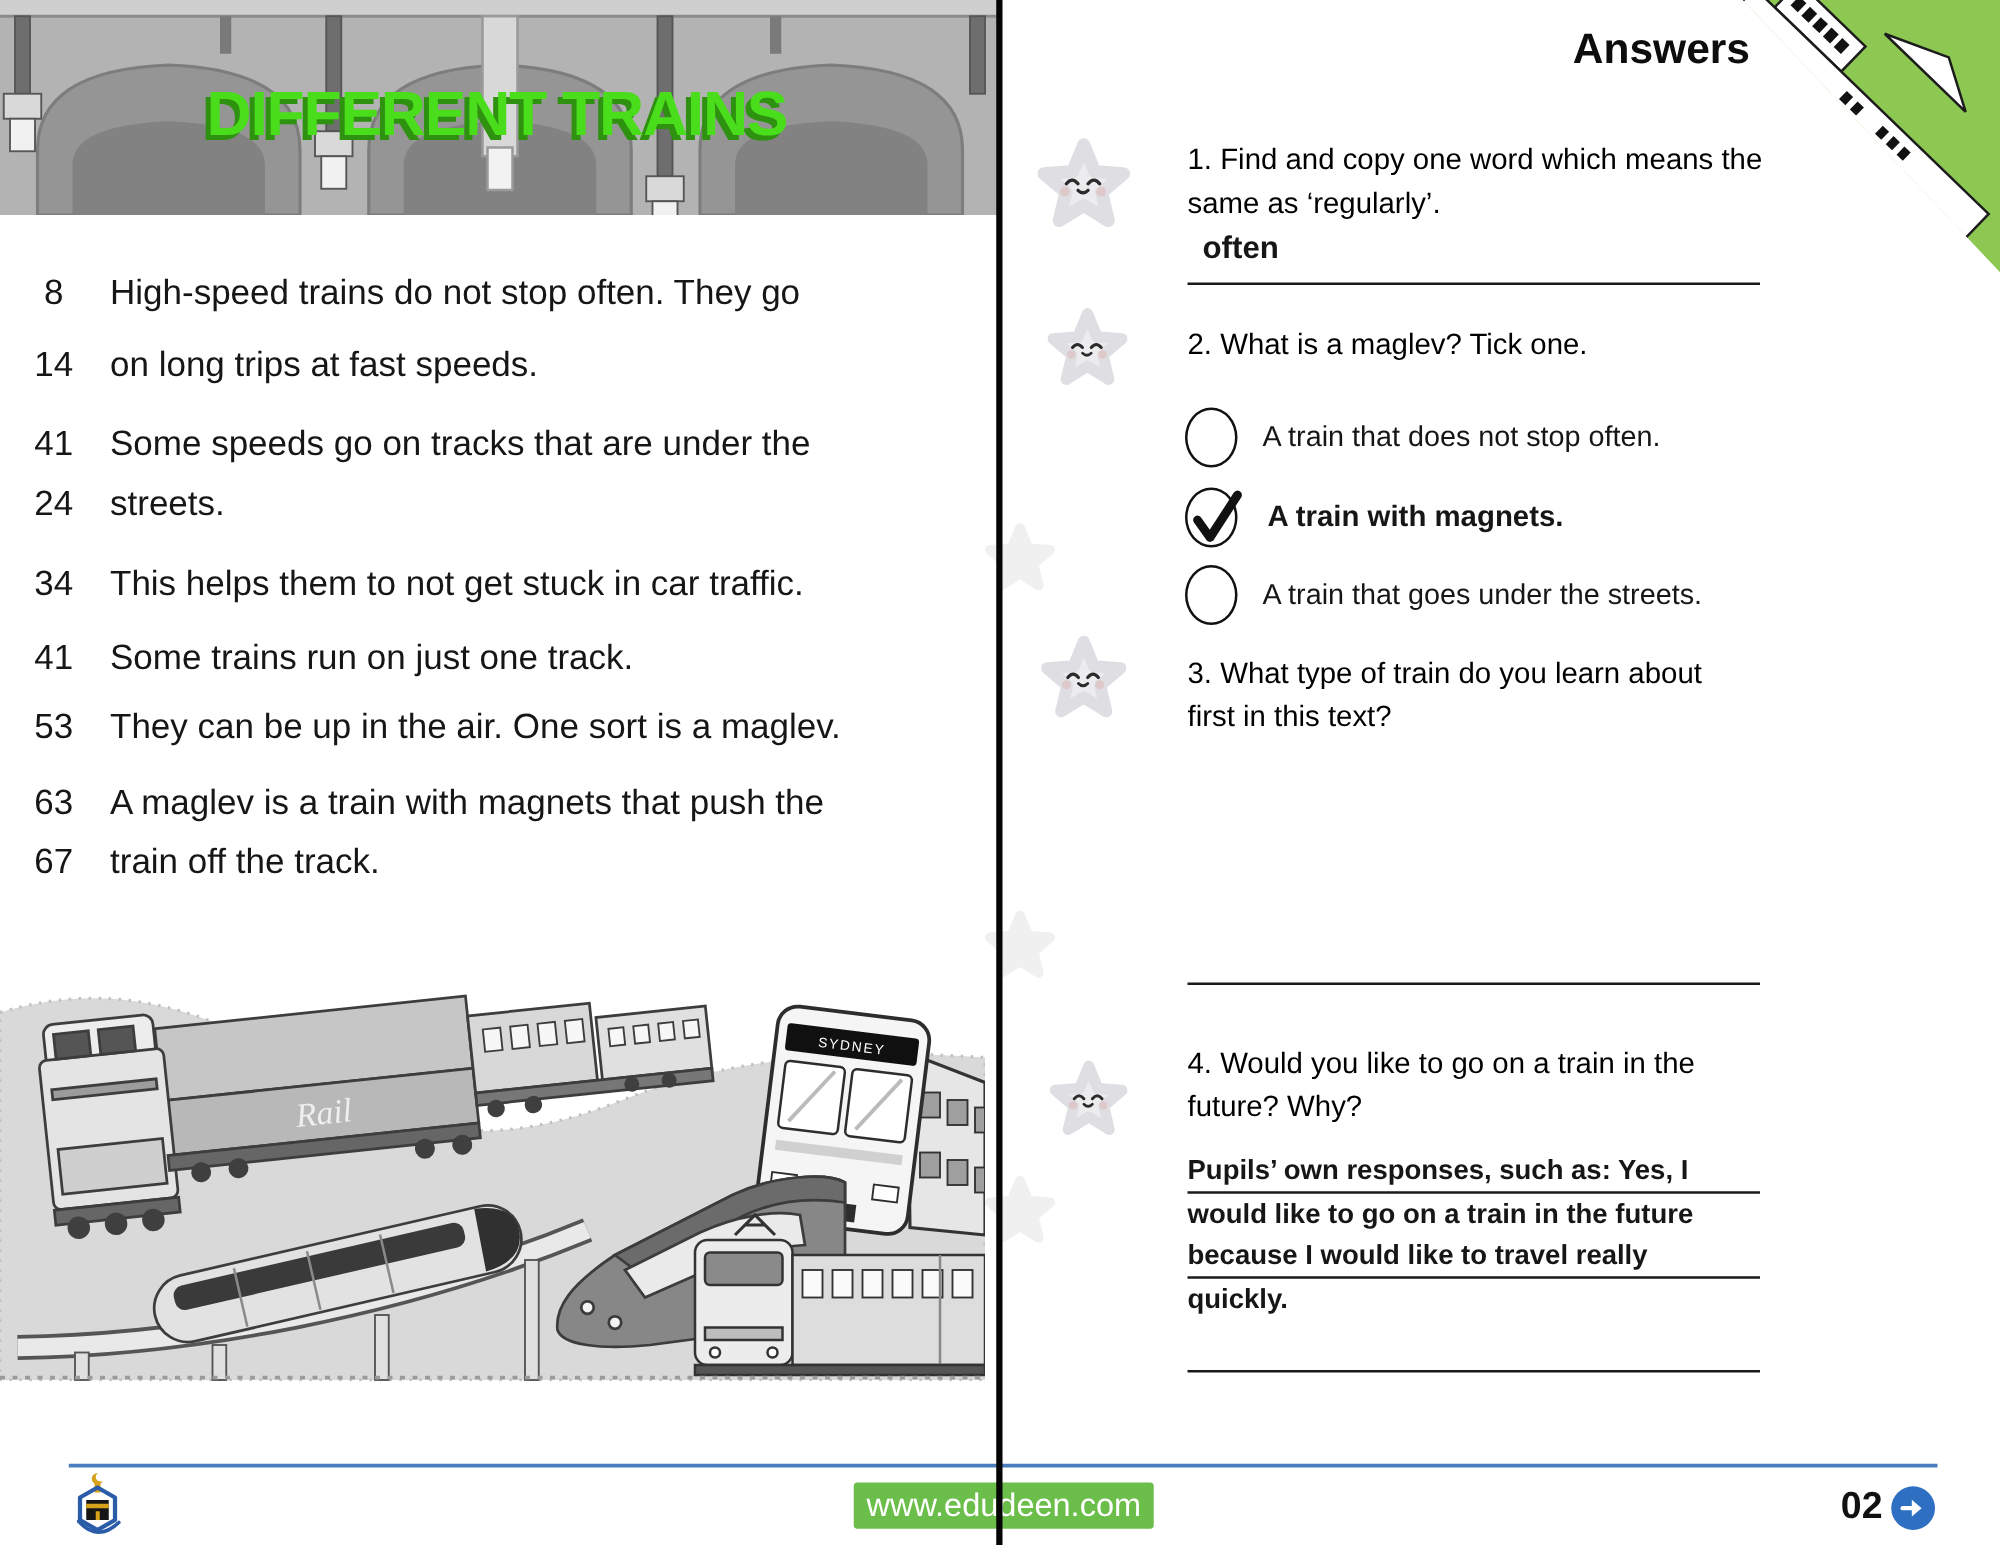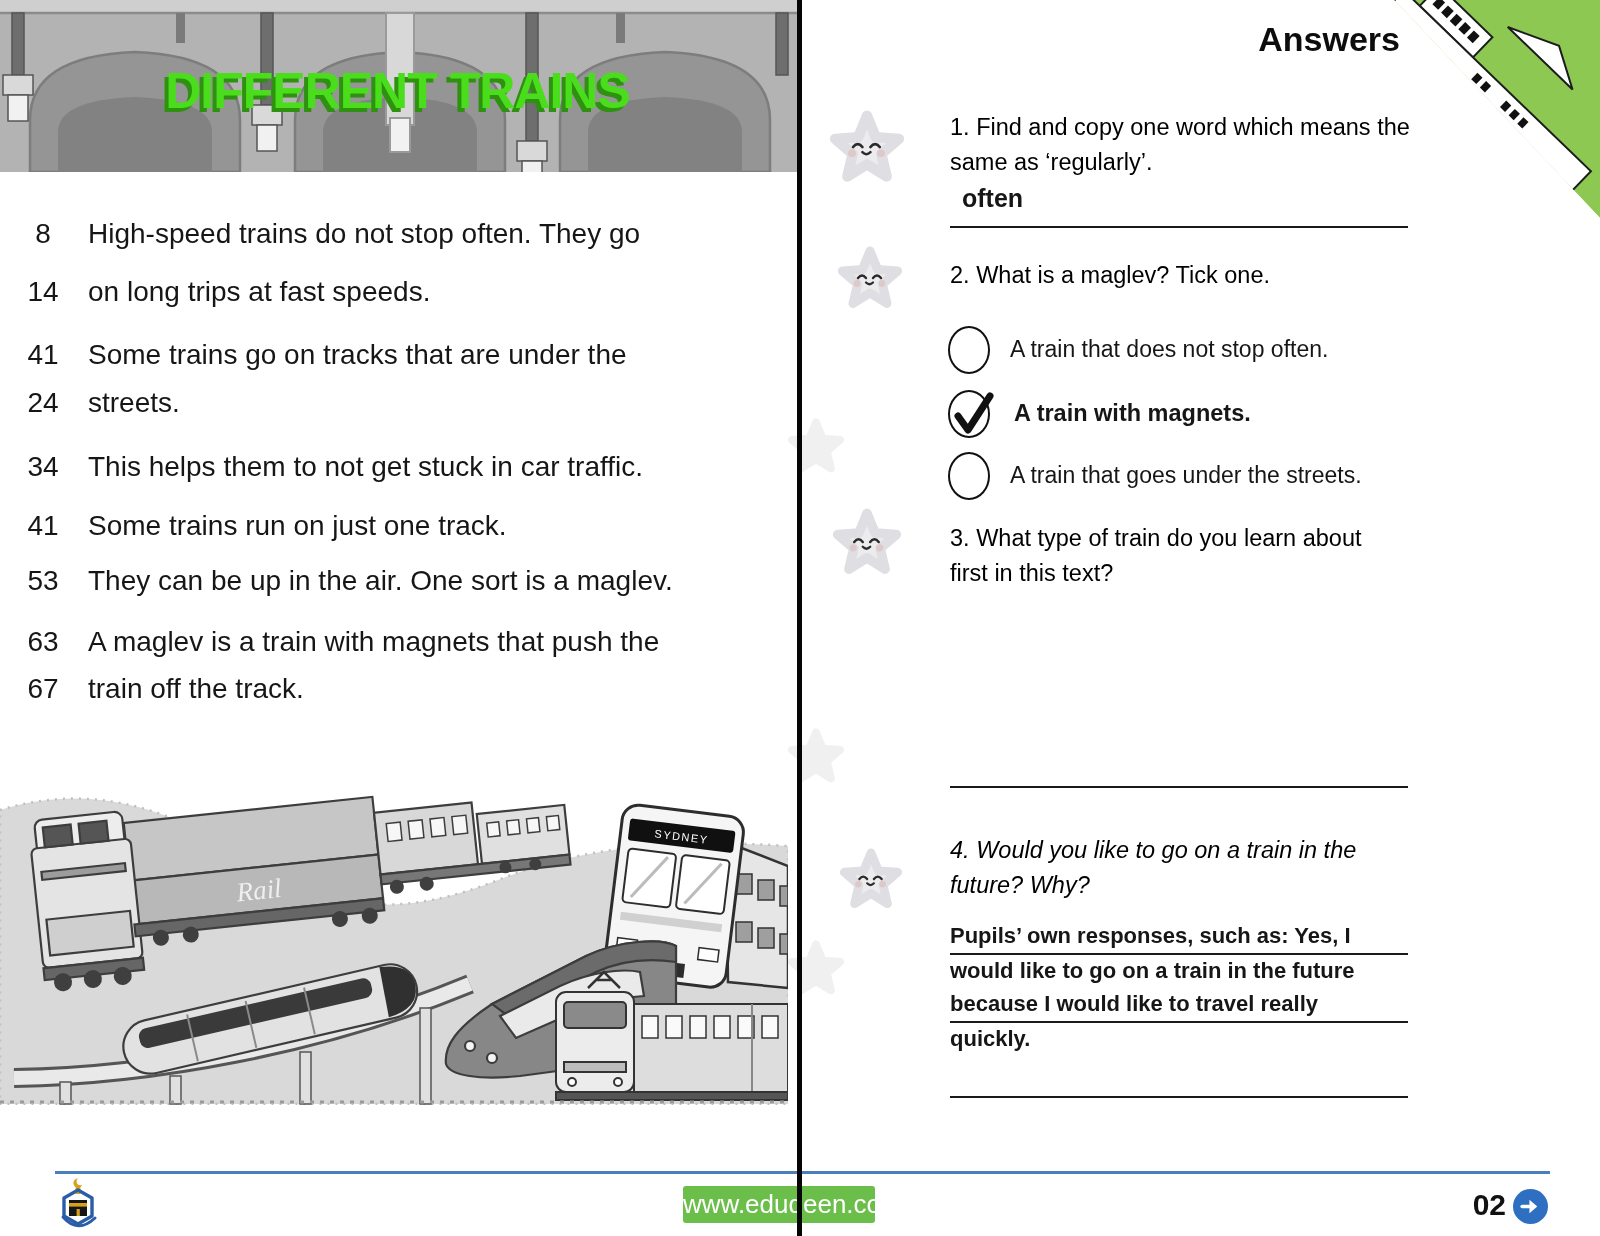--- a/index.html
+++ b/index.html
@@ -23,42 +23,42 @@
 
   
   .answers-heading{position:absolute;left:900px;top:20px;width:500px;text-align:right;
       font-size:34px;font-weight:bold;color:#0d0d0d;}
   .corner-deco{position:absolute;left:1390px;top:0;width:210px;height:218px;
       clip-path:polygon(2% 0,100% 0,100% 100%);z-index:2;}
   .star{position:absolute;z-index:3;}
   .edge-star{position:absolute;z-index:1;opacity:.55;}
   .q-text{position:absolute;left:950px;width:540px;font-size:23.5px;line-height:35px;
       white-space:pre-line;color:#000000;}
-  .q1-text{top:110px;} .q2-text{top:258px;} .q3-text{top:521px;} .q4-text{top:833px;font-style:italic;}
+  .q1-text{top:110px;} .q2-text{top:258px;} .q3-text{top:521px;} .q4-text{top:833px;}
   .answer-word{position:absolute;left:962px;top:184px;font-size:25px;font-weight:bold;}
   .rule{position:absolute;left:950px;width:458px;border-bottom:2.5px solid #1a1a1a;}
   .rule-q1{top:200px;height:26px;}
   .rule-q3-empty{top:760px;height:26px;}
   .rule-q4-empty{top:1068px;height:28px;}
   .opt-row{position:absolute;left:948px;height:52px;}
   .opt1{top:326px}.opt2{top:390px}.opt3{top:452px}
   .opt-circle{position:absolute;left:0;top:0;width:42px;height:48px;border:2.5px solid #111;
       border-radius:50%;background:#fff;box-sizing:border-box;}
   .opt-check{position:absolute;left:-2px;top:-6px;width:52px;height:58px;}
   .opt-label{position:absolute;left:62px;top:10px;font-size:23px;white-space:nowrap;}
   .opt-label.bold{font-weight:bold;font-size:23.5px;left:66px;}
   .answer-block{position:absolute;left:950px;width:458px;}
   .ab-q3{top:606px;} .ab-q4{top:920px;}
   .answer-line{height:33px;line-height:32px;font-size:22px;font-weight:bold;white-space:nowrap;}
   .answer-line.ruled{border-bottom:2.5px solid #1a1a1a;}
 
   
   .footer-line{position:absolute;left:55px;top:1171px;width:1495px;border-top:3px solid #4a7ebc;}
   .logo{position:absolute;left:56px;top:1176px;width:44px;height:56px;}
-  .site-badge{position:absolute;left:683px;top:1186px;width:192px;height:37px;background:#6cbe4b;
+  .site-badge{position:absolute;left:683px;top:1186px;width:240px;height:37px;background:#6cbe4b;
       border-radius:3px;color:#ffffff;font-size:26px;line-height:37px;text-align:center;z-index:10;}
   .page-num{position:absolute;left:1436px;top:1188px;width:70px;font-size:30px;font-weight:bold;
       text-align:right;color:#111;}
   .next-btn{position:absolute;left:1513px;top:1189px;width:35px;height:35px;border-radius:50%;
       background:#2e6fc2;}
   .next-btn svg{position:absolute;left:5px;top:5px;width:25px;height:25px;}
 </style>
 </head>
 <body>
 
@@ -110,21 +110,21 @@
   <div class="passage-row pr0">
     <span class="passage-num">8</span>
     <span class="passage-text">High-speed trains do not stop often. They go</span>
     </div>
   <div class="passage-row pr1">
     <span class="passage-num">14</span>
     <span class="passage-text">on long trips at fast speeds.</span>
     </div>
   <div class="passage-row pr2">
     <span class="passage-num">41</span>
-    <span class="passage-text">Some trains go on tracks that are under the</span>
+    <span class="passage-text">Some speeds go on tracks that are under the</span>
     </div>
   <div class="passage-row pr3">
     <span class="passage-num">24</span>
     <span class="passage-text">streets.</span>
     </div>
   <div class="passage-row pr4">
     <span class="passage-num">34</span>
     <span class="passage-text">This helps them to not get stuck in car traffic.</span>
     </div>
   <div class="passage-row pr5">

